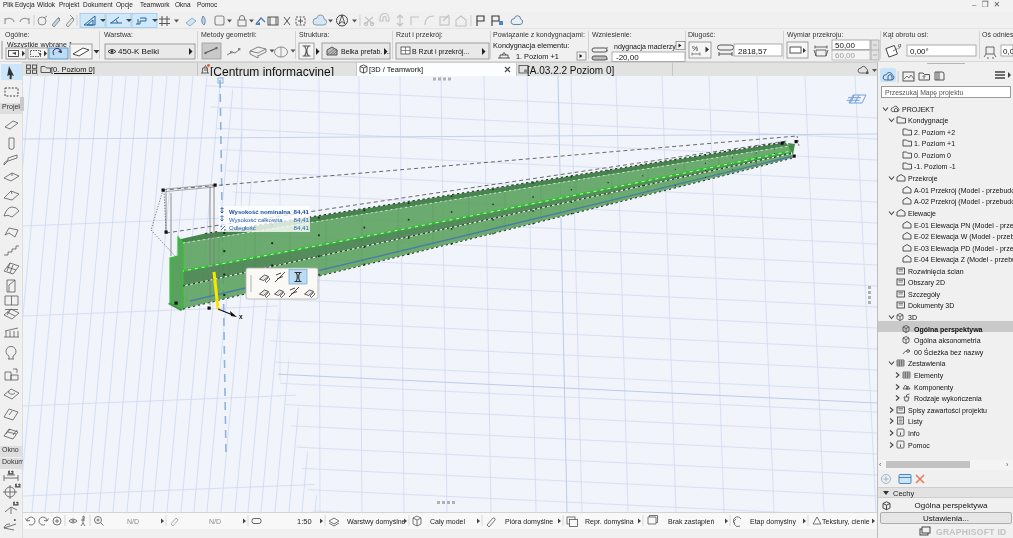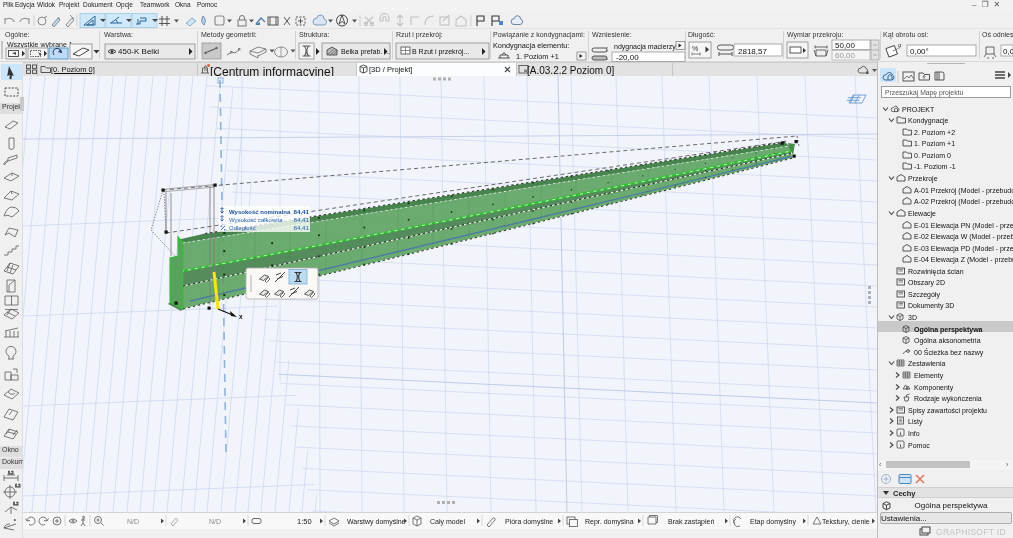--- a/index.html
+++ b/index.html
@@ -206,21 +206,21 @@
     <path d="M360 4.5 l3.5 -1.5 l3.5 1.5 v5 l-3.5 1.5 l-3.5 -1.5 z M360 4.5 l3.5 1.5 l3.5 -1.5 M363.5 6 v5" fill="none" stroke="#444" stroke-width="0.9"></path>
     <path d="M505 5 l5 5 M510 5 l-5 5" stroke="#444" stroke-width="1.1"></path>
     <rect x="519" y="3.5" width="9" height="7.5" fill="none" stroke="#555" stroke-width="0.9"></rect>
     <rect x="524" y="7.5" width="3" height="2.5" fill="#888"></rect>
     <path d="M858 9 a3 3 0 0 1 3 -3 a2.6 2.6 0 0 1 5 0.5 a2.3 2.3 0 0 1 -0.5 4.5 h-5 a2.6 2.6 0 0 1 -2.5 -2 z" fill="none" stroke="#555" stroke-width="0.9"></path>
     <rect x="866" y="9.5" width="2.5" height="2.5" fill="#555"></rect>
     <path d="M872 7 l2.5 3 l2.5 -3 z" fill="#555"></path>
   </svg>
 <div class="abs" style="left:51px;top:65px;font-size:7.5px;color:#111;text-decoration:underline;">[0. Poziom 0]</div>
 <div class="abs" style="left:210px;top:65px;font-size:12px;color:#111;">[Centrum informacyjne]</div>
-<div class="abs" style="left:369px;top:65px;font-size:7.5px;color:#111;">[3D / Projekt]</div>
+<div class="abs" style="left:369px;top:65px;font-size:7.5px;color:#111;">[3D / Teamwork]</div>
 <div class="abs" style="left:527px;top:65px;font-size:10px;color:#111;">[A.03.2.2 Poziom 0]</div>
 <div class="abs" style="left:0;top:62px;width:23px;height:476px;background:#f0f0f0;border-right:1px solid #ddd;"></div>
 <div class="abs" style="left:1px;top:64px;width:21px;height:16px;background:#cbe6fa;"></div>
 <svg class="abs" style="left:0;top:62px;" width="23" height="476" viewBox="0 0 23 476">
     <path d="M9 4 l5 10 l-2.2 -0.8 l-0.3 4 l-2 -0.2 l0.3 -4 l-2.6 1 z" fill="#333"></path>
     <rect x="5" y="26" width="13" height="8" fill="none" stroke="#444" stroke-width="1" stroke-dasharray="2 1.4"></rect>
   </svg>
 <div class="abs" style="left:0;top:103px;width:23px;height:11px;background:#dedede;font-size:7px;color:#333;padding-left:2px;">Projekt</div>
 <svg class="abs" style="left:0;top:114px;" width="23" height="332" viewBox="0 0 23 332">
     <g fill="none" stroke="#5a5a5a" stroke-width="0.8">
@@ -689,24 +689,24 @@
     <circle cx="9" cy="8" r="4.5" fill="none" stroke="#9ab4cc" stroke-width="1"></circle>
     <path d="M6.5 8 h5 M9 5.5 v5" stroke="#9ab4cc" stroke-width="1"></path>
     <rect x="22" y="3.5" width="12" height="9" rx="1" fill="#cde4f7" stroke="#4a88c0" stroke-width="1"></rect>
     <path d="M22 6.5 h12" stroke="#4a88c0" stroke-width="1"></path>
     <path d="M39 4 l8 8 M47 4 l-8 8" stroke="#e07a62" stroke-width="1.6"></path>
   </svg>
 <div class="abs" style="left:878px;top:487px;width:135px;height:11px;background:#e2e2e2;border-top:1px solid #cfcfcf;border-bottom:1px solid #cfcfcf;"></div>
 <svg class="abs" style="left:877px;top:487px;" width="20" height="11">
     <path d="M6 4 l3 4 l3 -4 z" fill="#333"></path>
   </svg>
-<div class="abs" style="left:893px;top:489px;font-size:7.5px;font-weight:bold;color:#222;">Cechy</div>
+<div class="abs" style="left:893px;top:489px;font-size:7.5px;font-weight:normal;color:#222;">Cechy</div>
 <svg class="abs" style="left:881px;top:500px;" width="12" height="11">
     <path d="M2 3.5 l3.5 -1.7 l3.5 1.7 v4.5 l-3.5 1.7 l-3.5 -1.7 z m0 0 l3.5 1.7 l3.5 -1.7 m-3.5 1.7 v4.6" fill="none" stroke="#333" stroke-width="0.9"></path>
   </svg>
 <div class="abs" style="left:896px;top:501px;width:110px;text-align:center;font-size:8px;color:#111;">Ogólna perspektywa</div>
-<div class="abs" style="left:880px;top:512px;width:132px;height:12px;background:#e6e6e6;border:1px solid #adadad;border-radius:2px;font-size:8px;color:#111;text-align:left;padding-top:1px;">Ustawienia...</div>
+<div class="abs" style="left:880px;top:512px;width:132px;height:12px;background:#e6e6e6;border:1px solid #adadad;border-radius:2px;font-size:8px;color:#111;text-align:center;padding-top:1px;">Ustawienia...</div>
 <div class="abs" style="left:20px;top:97px;width:4px;height:14px;background:#c9c9c9;"></div>
 <div class="abs" style="left:878px;top:525px;width:135px;height:13px;background:#f0f0f0;"></div>
 <svg class="abs" style="left:919px;top:526px;" width="13" height="11">
     <rect x="1" y="3" width="8" height="6" fill="none" stroke="#444" stroke-width="1"></rect>
     <rect x="3" y="1" width="8" height="6" fill="#f0f0f0" stroke="#444" stroke-width="1"></rect>
   </svg>
-<div class="abs" style="left:936px;top:527px;font-size:8.5px;font-weight:normal;color:#c2c2c2;letter-spacing:0.3px;">GRAPHISOFT ID</div>
+<div class="abs" style="left:936px;top:527px;font-size:8.5px;font-weight:bold;color:#c2c2c2;letter-spacing:0.3px;">GRAPHISOFT ID</div>
 </body></html>

